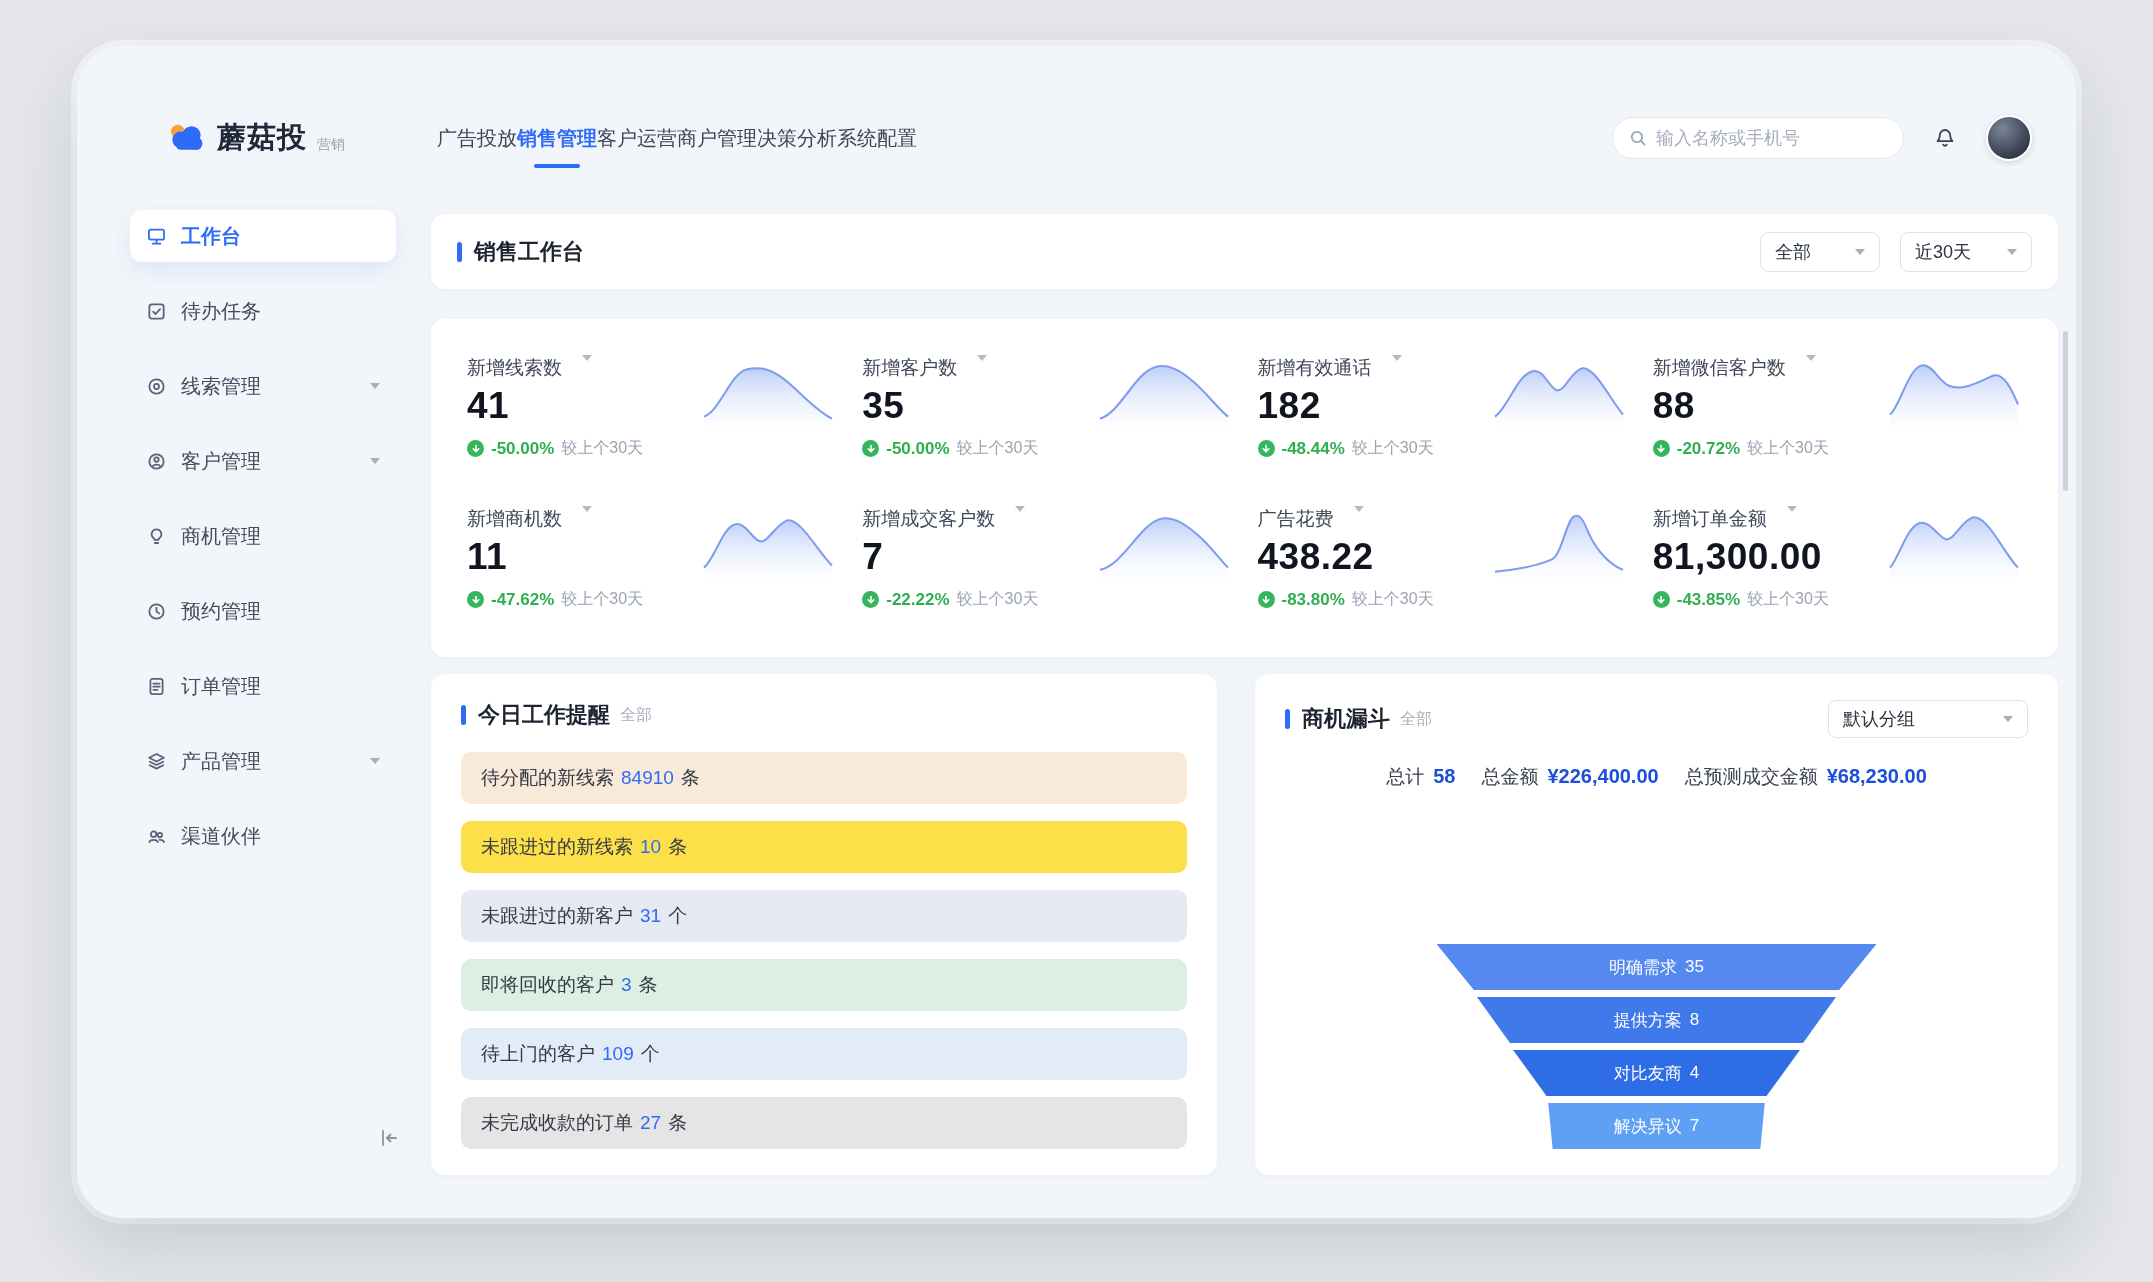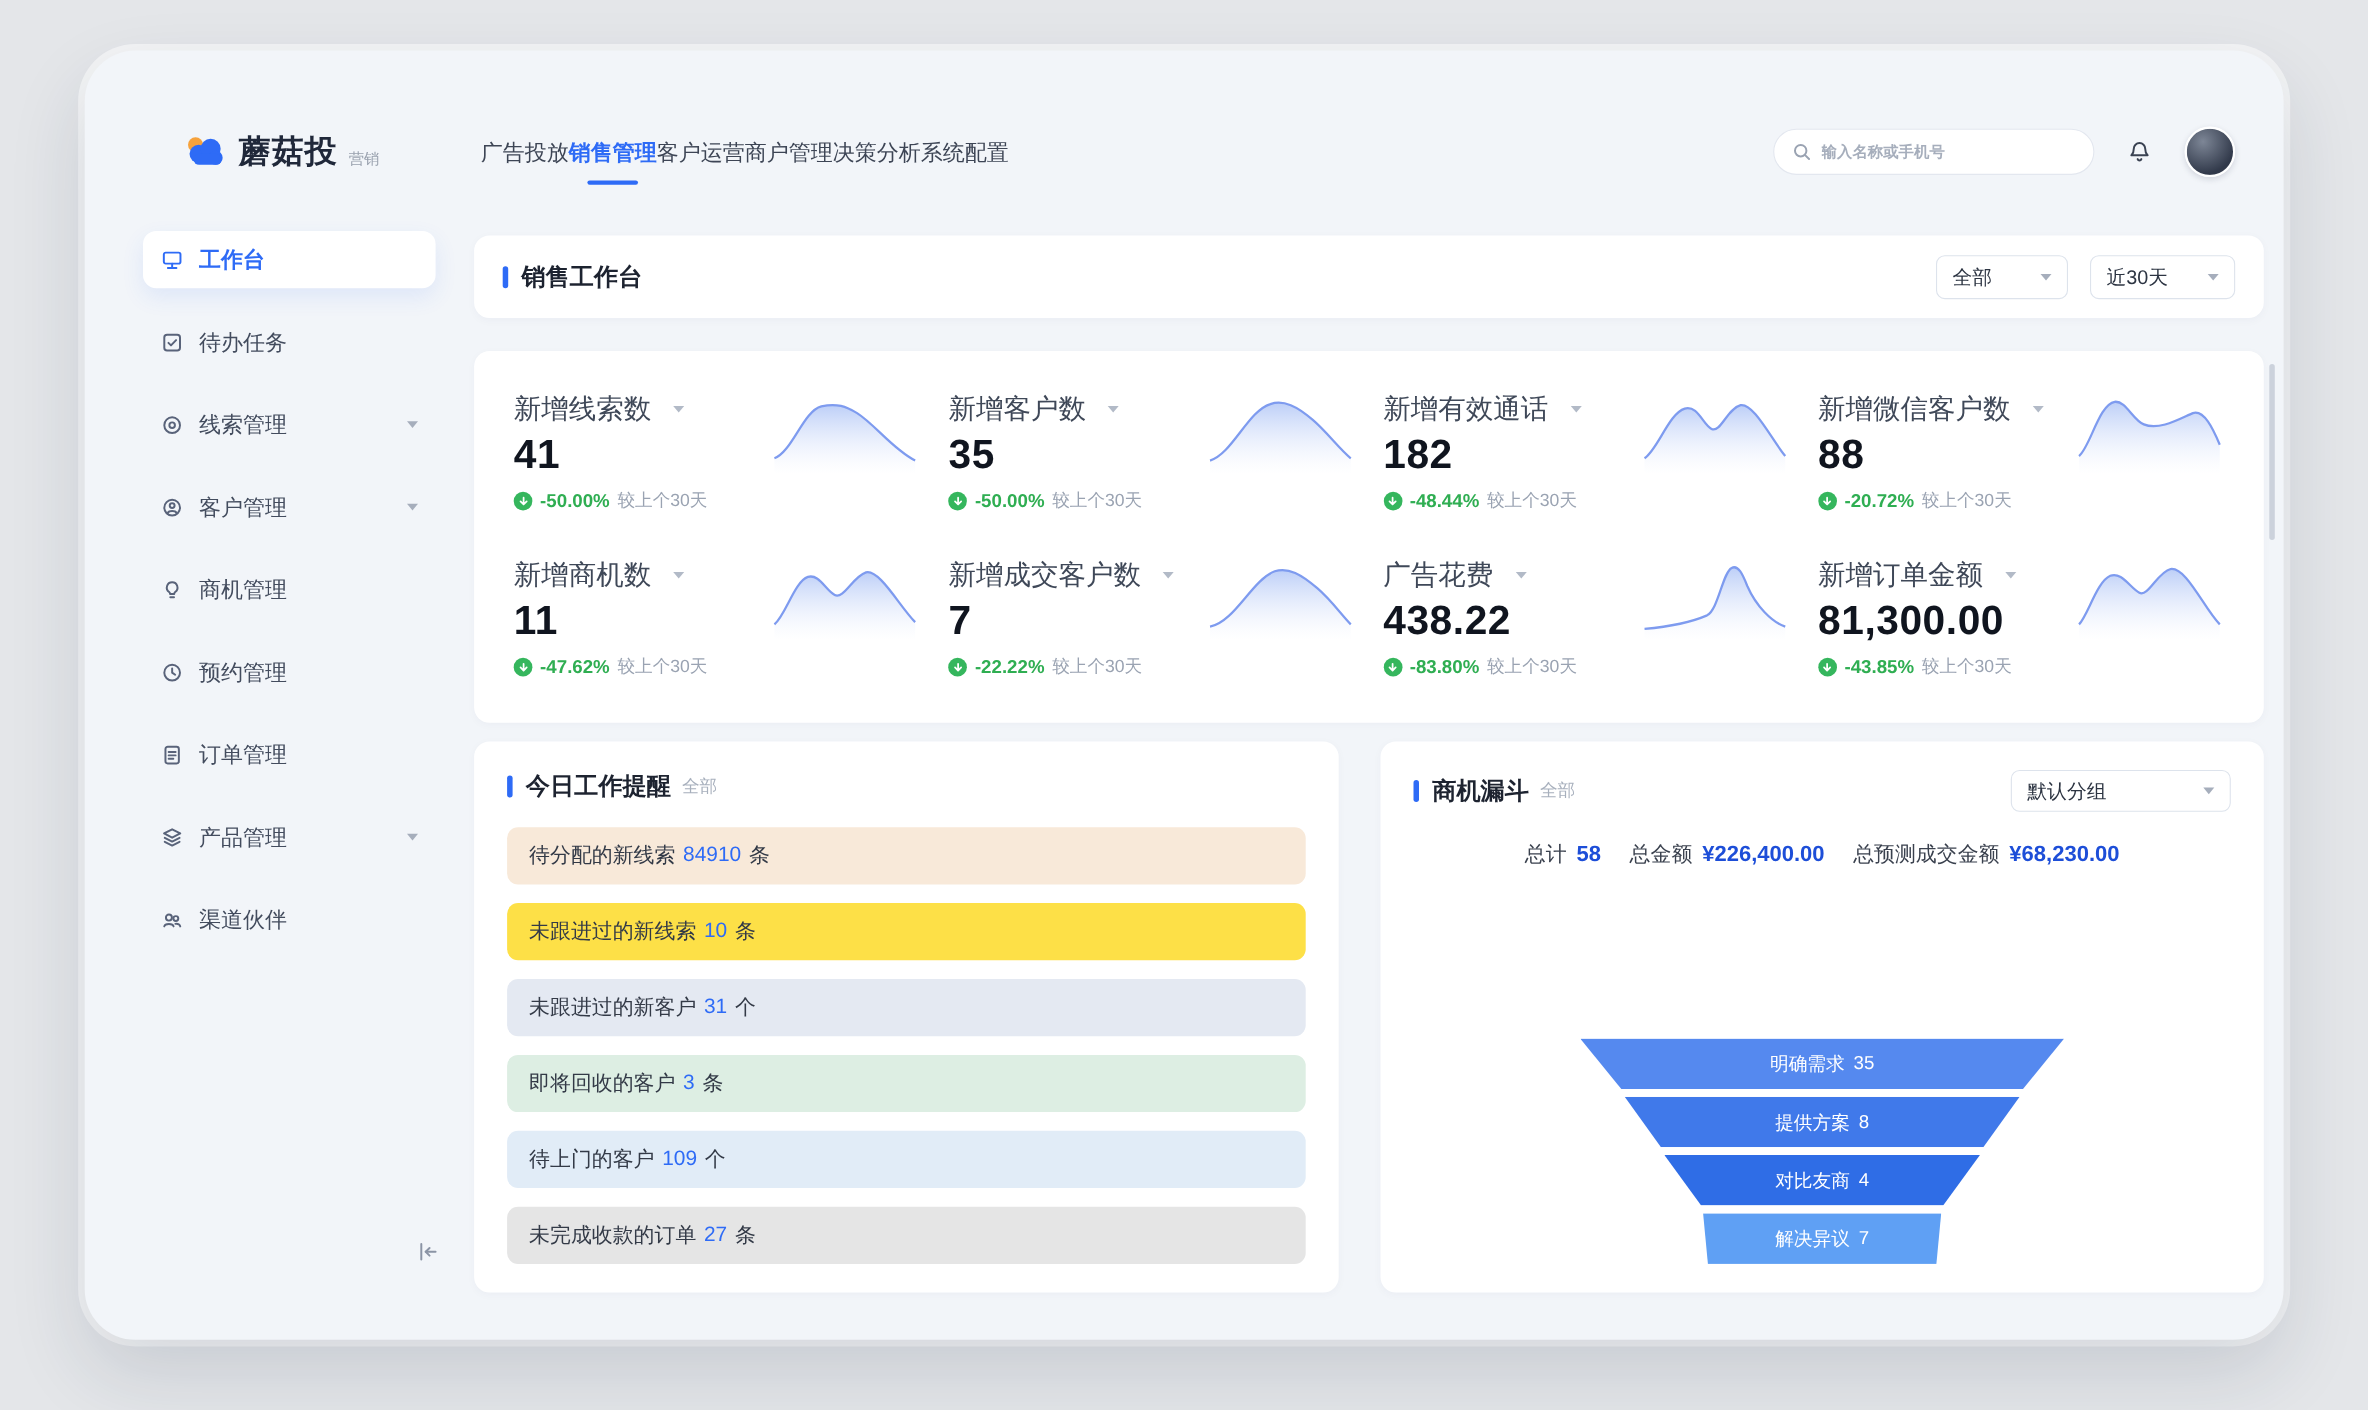--- a/index.html
+++ b/index.html
@@ -30,21 +30,21 @@
     content:""; position:absolute; left:50%; transform:translateX(-50%);
     bottom:-16px; width:46px; height:4px; border-radius:2px; background:#2e6bf6;
   }
   .topbar-right { margin-left:auto; display:flex; align-items:center; gap:26px; }
   .search {
     width:292px; height:42px; border-radius:21px; background:#fff;
     border:1px solid #e3e7ef; display:flex; align-items:center; gap:9px; padding:0 16px;
   }
   .search input {
     border:none; outline:none; background:transparent; width:100%;
-    font-size:14px; color:#333; font-family:inherit;font-weight:bold;
+    font-size:18px; color:#333; font-family:inherit;
   }
   .search input::placeholder { color:#a6aebc; }
   .iconbtn { width:30px; height:30px; display:flex; align-items:center; justify-content:center; cursor:pointer; }
   .avatar {
     width:46px; height:46px; border-radius:50%; cursor:pointer;
     background:radial-gradient(circle at 35% 28%, #7d8696, #31394a 72%);
     border:2px solid #fff; box-shadow:0 2px 6px rgba(20,30,60,.15);
   }
   
   .sidebar { position:absolute; left:53px; top:164px; width:266px; }
@@ -79,21 +79,21 @@
   
   .title-card { height:75px; display:flex; align-items:center; padding:0 26px; margin-bottom:30px; }
   .title-card .filters { margin-left:auto; display:flex; gap:20px; }
   
   .stats-card {
     height:338px; margin-bottom:17px; padding:36px 28px 30px 28px;
     display:grid; grid-template-columns:repeat(4,1fr); grid-template-rows:1fr 1fr;
     column-gap:10px; row-gap:30px;
   }
   .stat { position:relative; padding-left:8px; }
-  .stat-head { display:flex; align-items:center; gap:20px; font-size:25px; color:#3f4858; }
+  .stat-head { display:flex; gap:20px; font-size:19px; color:#3f4858; }
   .stat-head .caret { border-top-color:#b2bac7; }
   .stat-value { font-size:37px; font-weight:700; color:#10151f; margin-top:4px; letter-spacing:.5px; }
   .stat-delta { display:flex; align-items:center; gap:7px; margin-top:11px; }
   .down-badge {
     width:17px; height:17px; border-radius:50%; background:#35b65d; flex:none;
     display:flex; align-items:center; justify-content:center;
   }
   .pct { font-size:17px; font-weight:700; color:#2fae52; }
   .cmp { font-size:16px; color:#9aa3b2; }
   .spark { position:absolute; right:10px; top:0; width:132px; height:76px; }

